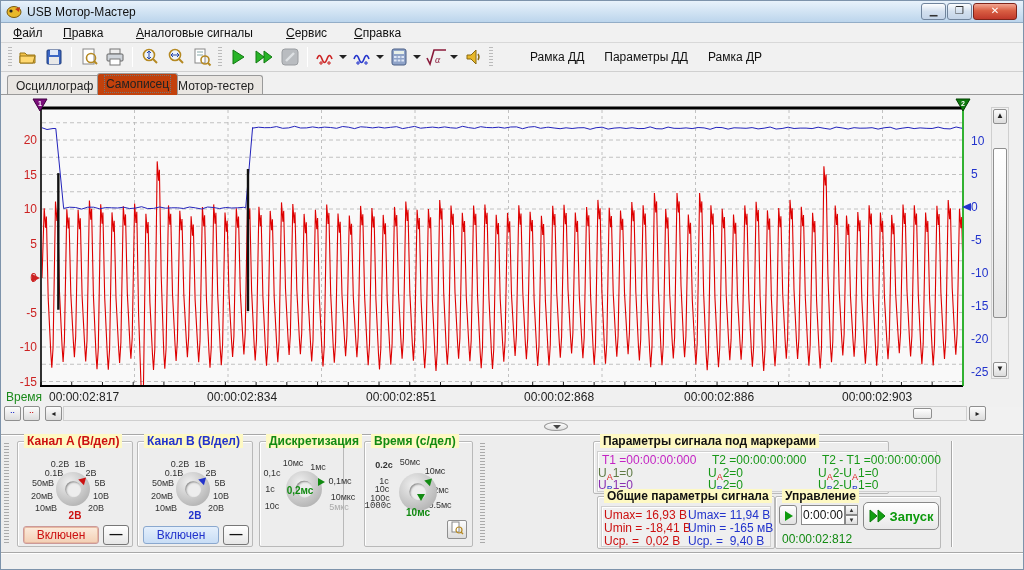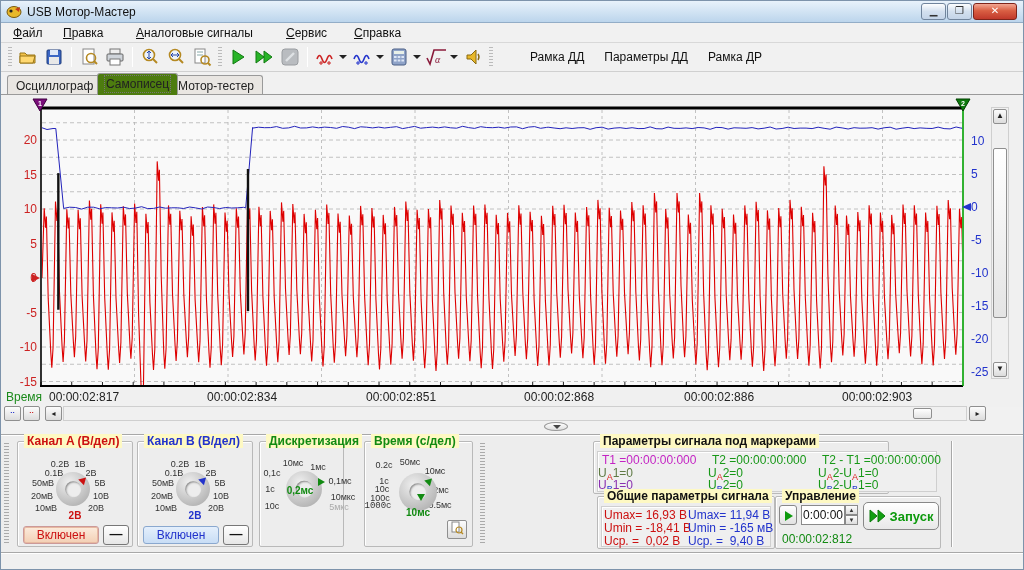--- a/index.html
+++ b/index.html
@@ -32,21 +32,21 @@
     align-items:center;justify-content:center;margin:0 1px;}
   .tsep{width:1px;height:20px;background:#c8c8c8;margin:0 4px;border-right:1px solid #fff;}
   .tgrip{width:4px;height:20px;margin:0 3px;background:repeating-linear-gradient(#bbb 0 1px,#f1f1f1 1px 3px);}
   .dd{width:9px;height:24px;display:flex;align-items:center;justify-content:center;margin-right:2px;}
   .dd:after{content:"";border:4px solid transparent;border-top:4px solid #222;margin-top:4px;}
   .ttext{margin:0 10px;font-size:12px;color:#111;white-space:nowrap;}
   
   #tabbar{position:absolute;left:0;top:71px;width:100%;height:23px;background:#f1f1f1;}
   .tab{position:absolute;top:3px;height:20px;padding:3px 8px 0 8px;font-size:12px;
     border:1px solid #9a9a9a;border-bottom:none;border-radius:3px 3px 0 0;background:#e9e6e2;color:#222;}
-  .tab.active{top:1px;height:22px;background:#4d7c0f;z-index:2;}
+  .tab.active{top:1px;height:22px;background:#c2410c;z-index:2;}
   .tab.active .focusbox{outline:1px dotted #777;outline-offset:1px;}
   #tabline{position:absolute;left:0;top:93px;width:100%;height:1px;background:#9a9a9a;}
   
   #chartwrap{position:absolute;left:0;top:94px;width:1024px;height:312px;background:#f0f0f0;}
   #chartSvg{position:absolute;left:0;top:0;}
   
   .sb{position:absolute;background:#f0f0f0;border:1px solid #cfcfcf;}
   .sbtn{position:absolute;background:linear-gradient(#fcfcfc,#dcdcdc);border:1px solid #8f8f8f;
     border-radius:2px;text-align:center;color:#222;font-size:8px;line-height:12px;}
   .sthumb{position:absolute;background:linear-gradient(#ffffff,#e4e4e4);border:1px solid #8f8f8f;border-radius:2px;}
@@ -429,21 +429,21 @@
       <div class="ptr" style="left:52px;top:52px;border:4px solid transparent;border-top:7px solid #128a12"></div>
       <div class="kval green" style="left:53px;top:70px">10мс</div>
       <div class="sbtn" style="left:82px;top:78px;width:20px;height:19px">
         <svg width="14" height="14" viewBox="0 0 14 14">
             <rect x="2" y="1" width="7" height="10" fill="#fff" stroke="#888"></rect>
             <circle cx="9" cy="9" r="3" fill="none" stroke="#b58922" stroke-width="1.2"></circle>
             <line x1="11" y1="11" x2="13" y2="13" stroke="#b58922" stroke-width="1.5"></line>
           </svg>
       </div>
     <div class="klbl" style="left: 45px; top: 20px;">50мс</div>
-        <div class="klbl" style="left: 19px; top: 23px;">0.2с</div>
+        <div class="klbl" style="left: 19px; top: 23px; font-weight: bold;">0.2с</div>
         <div class="klbl" style="left: 70px; top: 29px;">10мс</div>
         <div class="klbl" style="left: 19px; top: 39px;">1с</div>
         <div class="klbl" style="left: 76px; top: 48px;">2мс</div>
         <div class="klbl" style="left: 17px; top: 47px;">10с</div>
         <div class="klbl" style="left: 15px; top: 56px;">100с</div>
         <div class="klbl" style="left: 75px; top: 63px;">0.5мс</div>
         <div class="klbl" style="left: 13px; top: 64px; font-family: Liberation Mono, monospace;">1000с</div>
       </div>
 
     <div class="gbox" style="left:592px;top:6px;width:296px;height:53px">

